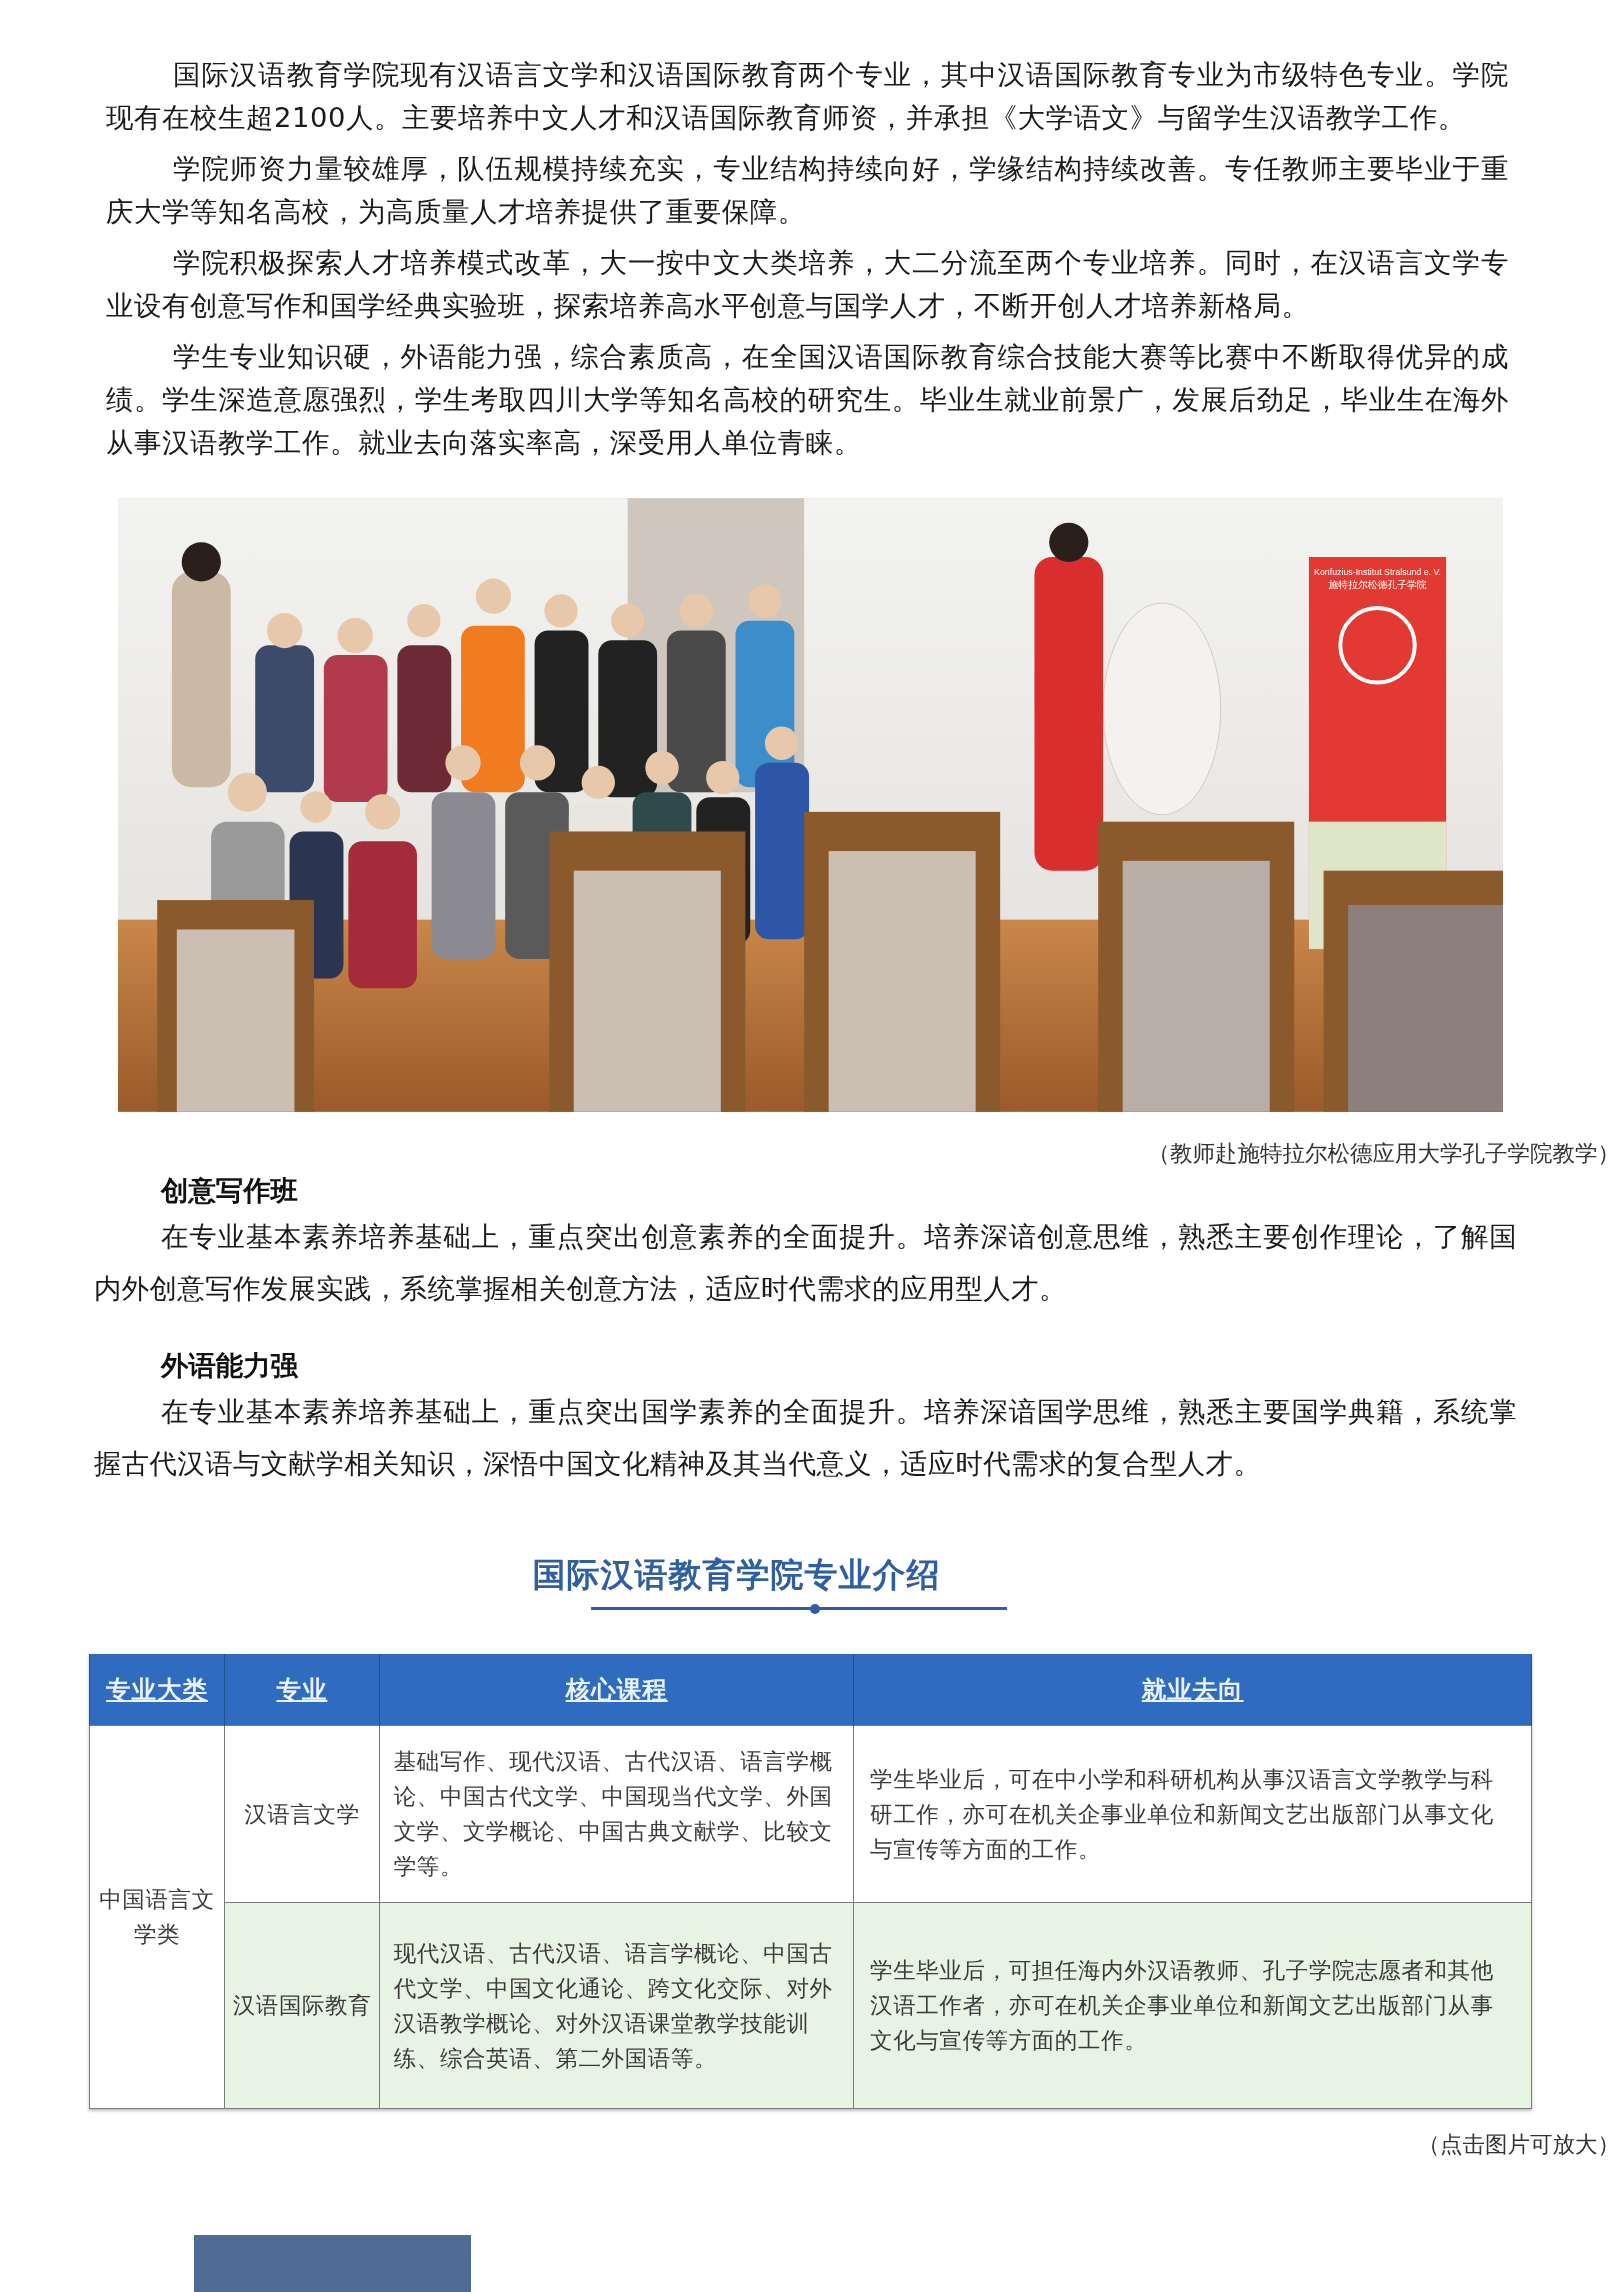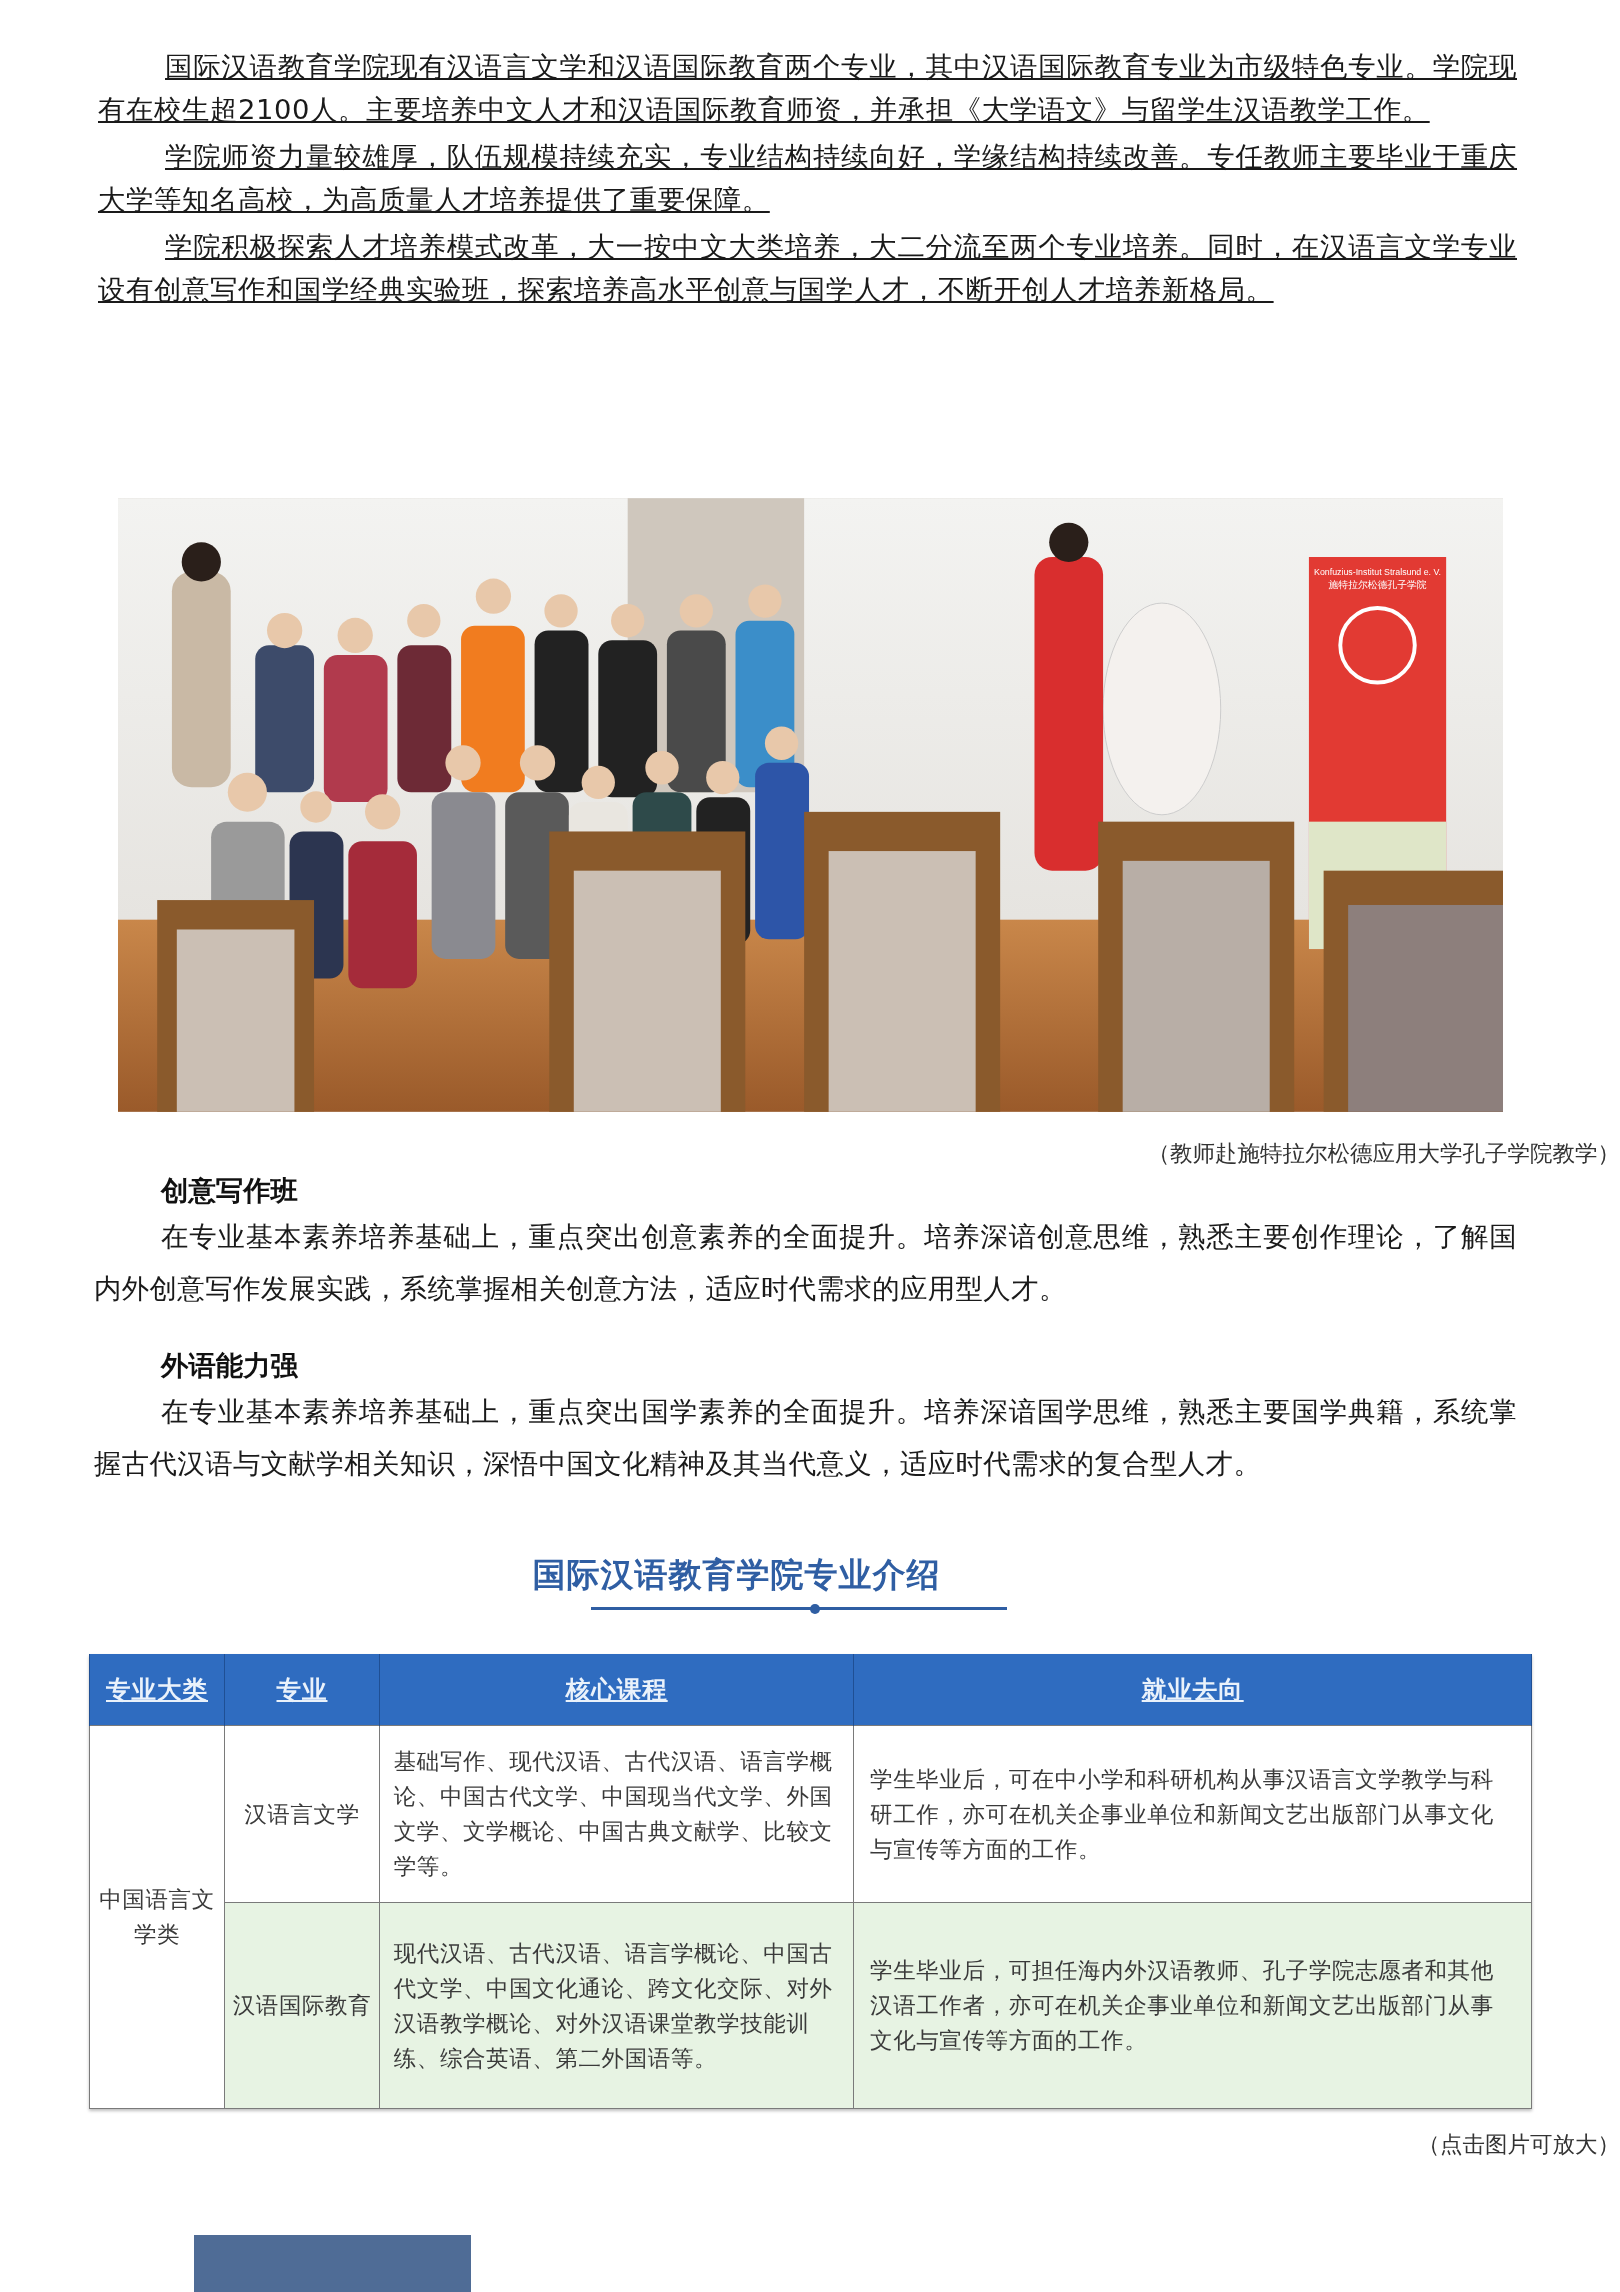--- a/index.html
+++ b/index.html
@@ -5,21 +5,21 @@
   html, body { margin: 0; padding: 0; background: #ffffff; }
   body {
     width: 1620px; height: 2293px; position: relative; overflow: hidden;
     font-family: "DejaVu Sans", "Liberation Sans", sans-serif;
     color: #1a1a1a;
   }
   .intro {
     position: absolute; left: 98px; top: 45px; width: 1419px;
     font-size: 27.4px; line-height: 43px; letter-spacing: 0.6px;
   }
-  .intro p { margin: 0; text-indent: 67px; text-align: justify; text-decoration: underline; }
+  .intro p { margin: 8px; text-indent: 67px; text-align: justify; }
 
   .photo {
     position: absolute; left: 118px; top: 498px; width: 1385px; height: 614px;
     overflow: hidden; background: #d9d4cd; text-align: right;
   }
   .photo svg { display: block; }
 
   .caption {
     position: absolute; left: 0; width: 1620px; text-align: right;
     font-size: 22.5px; color: #333;
@@ -75,20 +75,21 @@
     position: absolute; left: 194px; top: 2235px; width: 277px; height: 58px; background: #4f6c96;
   }
 </style>
 </head>
 <body>
 
 <div class="intro">
   <p>国际汉语教育学院现有汉语言文学和汉语国际教育两个专业，其中汉语国际教育专业为市级特色专业。学院现有在校生超2100人。主要培养中文人才和汉语国际教育师资，并承担《大学语文》与留学生汉语教学工作。</p>
   <p style="margin-top:3.9px">学院师资力量较雄厚，队伍规模持续充实，专业结构持续向好，学缘结构持续改善。专任教师主要毕业于重庆大学等知名高校，为高质量人才培养提供了重要保障。</p>
   <p style="margin-top:3.9px">学院积极探索人才培养模式改革，大一按中文大类培养，大二分流至两个专业培养。同时，在汉语言文学专业设有创意写作和国学经典实验班，探索培养高水平创意与国学人才，不断开创人才培养新格局。</p>
+  <p>学生专业知识硬，外语能力强，综合素质高，在全国汉语国际教育综合技能大赛等比赛中不断取得优异的成绩。学生深造意愿强烈，学生考取四川大学等知名高校的研究生。毕业生就业前景广，发展后劲足，毕业生在海外从事汉语教学工作。就业去向落实率高，深受用人单位青睐。</p>
 </div>
 
 <div class="photo">
   <svg width="1385" height="614" viewBox="0 0 1413 626">
     <defs>
       <linearGradient id="wall" x1="0" y1="0" x2="0" y2="1">
         <stop offset="0" stop-color="#f3f3f1"></stop>
           <stop offset="1" stop-color="#e0ddd8"></stop>
       </linearGradient>
       <linearGradient id="floor" x1="0" y1="0" x2="0" y2="1">

